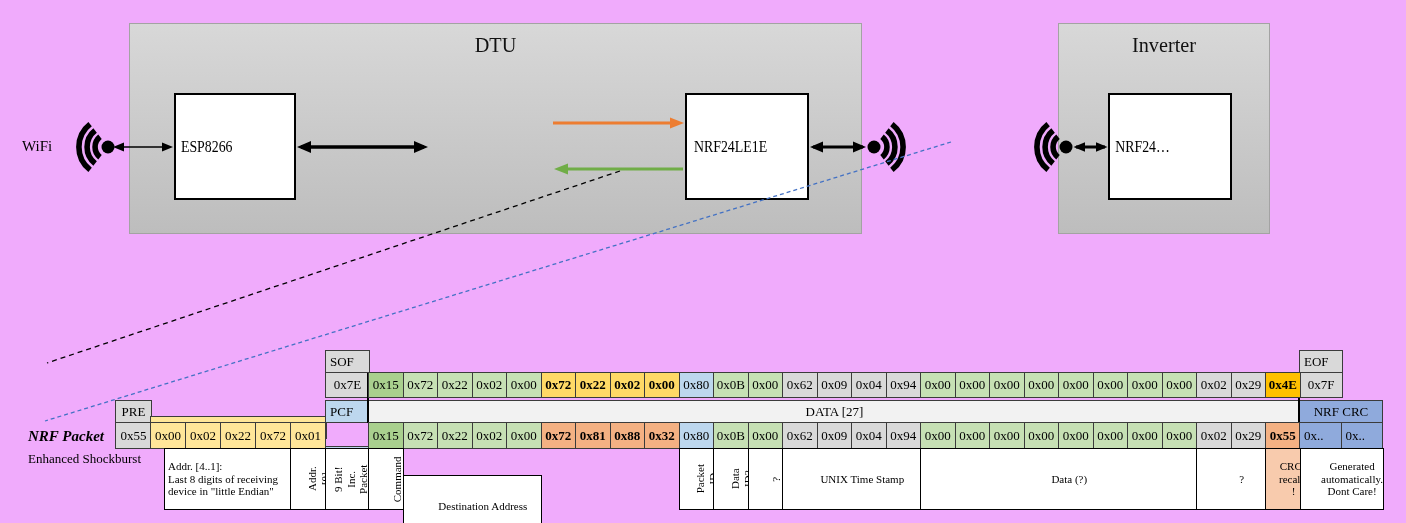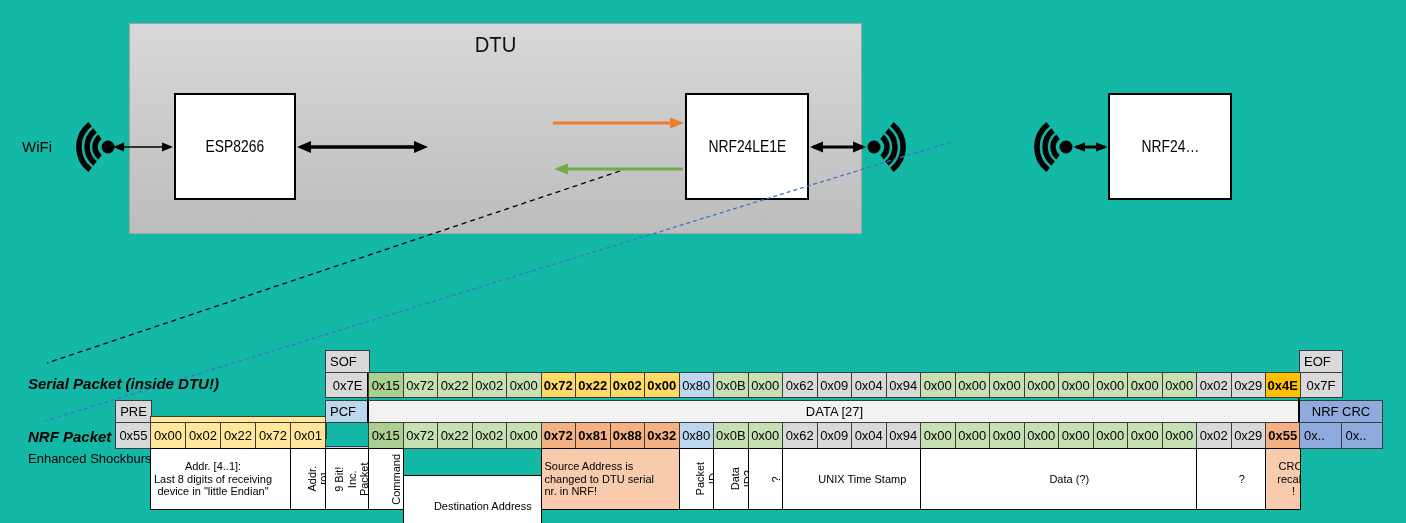--- a/index.html
+++ b/index.html
@@ -1,32 +1,32 @@
 <!DOCTYPE html>
 <html><head>
 <meta charset="utf-8">
 <style>
   html,body{margin:0;padding:0;background:#fff;}
   #canvas{
-    position:relative;width:1406px;height:523px;background:#14b8a6;overflow:hidden;
-    font-family:Liberation Sans, sans-serif;color:#000;
+    position:relative;width:1406px;height:523px;background:#f0abfc;overflow:hidden;
+    font-family:Liberation Serif, serif;color:#000;
   }
   
   .group-box{
     position:absolute;box-sizing:border-box;
     background:linear-gradient(180deg,#d8d8d8 0%,#bdbdbd 100%);
     border:1px solid #a3a3a3;
   }
   .group-title{
     position:absolute;left:0;top:8px;width:100%;text-align:center;
     font-size:22px;color:#111;transform:scaleX(.92);
   }
   .comp-box{
     position:absolute;box-sizing:border-box;background:#fff;border:2.2px solid #000;
-    display:flex;align-items:center;justify-content:center;font-size:16.5px;
+    display:flex;align-items:center;justify-content:flex-start;font-size:16.5px;
   }
   .comp-box span{transform:scaleX(.84);white-space:nowrap;}
   .plain-label{position:absolute;font-size:15px;}
   
   .cell{
     position:absolute;box-sizing:border-box;border:1px solid #3b3b3b;
     display:flex;align-items:center;justify-content:center;
     font-size:13px;background:#fff;overflow:hidden;white-space:nowrap;
   }
   .cell.hdr-left{justify-content:flex-start;padding-left:4px;}
@@ -49,20 +49,23 @@
   .wifi-glyph path{fill:none;stroke:#000;stroke-width:5.6;}
 </style>
 </head>
 <body>
 
 <div id="canvas">
 
   <div class="group-box" style="left:129px;top:23px;width:733px;height:211px">
     <div class="group-title">DTU</div>
   </div>
+  <div class="group-box" style="left:1058px;top:23px;width:212px;height:211px">
+    <div class="group-title">Inverter</div>
+  </div>
 
   <div class="comp-box" style="left:174px;top:93px;width:122px;height:107px">
     <span>ESP8266</span>
   </div>
   <div class="comp-box" style="left:685px;top:93px;width:124px;height:107px">
     <span>NRF24LE1E</span>
   </div>
   <div class="comp-box" style="left:1108px;top:93px;width:124px;height:107px">
     <span>NRF24…</span>
   </div>
@@ -109,21 +112,20 @@
     <g>
       <line class="blk" x1="1076" y1="147" x2="1105" y2="147" stroke-width="3"></line>
       <polygon class="blk" points="1073.5,147 1085,142.2 1085,151.8"></polygon>
       <polygon class="blk" points="1107.5,147 1096,142.2 1096,151.8"></polygon>
     </g>
 
     <line x1="620" y1="171" x2="47" y2="363" stroke="#000" stroke-width="1.3" stroke-dasharray="5 4"></line>
     <line id="radio-dash" x1="951" y1="142" x2="45" y2="421" stroke-width="1.3" stroke-dasharray="4 3" stroke="#4472C4"></line>
   </svg>
 
-  <div class="pkt-label" style="left:28px;top:375px">Serial Packet (inside DTU!)</div>
   <div class="pkt-label" style="left:28px;top:428px">NRF Packet</div>
   <div class="sub-label" style="left:28px;top:451px">Enhanced Shockburst</div>
 
   <div class="cell hdr-left" style="left:325px;top:350px;width:45px;height:23px;background:#D9D9D9">SOF</div>
   <div class="cell" style="left:325px;top:372px;width:45px;height:26px;background:#D9D9D9">0x7E</div>
   <div class="cell hdr-left" style="left:1299px;top:350px;width:44px;height:23px;background:#D9D9D9">EOF</div>
   <div class="cell" style="left:1299px;top:372px;width:44px;height:26px;background:#D9D9D9">0x7F</div>
 
   <div class="cell" style="left:115px;top:400px;width:37px;height:23px;background:#D9D9D9">PRE</div>
   <div class="cell" style="left:150px;top:416px;width:177px;height:23px;background:#FFE699">ADDRESS</div>
@@ -190,34 +192,34 @@
     <div class="cell" style="left: 1023.5px; top: 422px; width: 35.5px; height: 27px; background: rgb(198, 224, 180);">0x00</div>
     <div class="cell" style="left: 1058px; top: 422px; width: 35.5px; height: 27px; background: rgb(198, 224, 180);">0x00</div>
     <div class="cell" style="left: 1092.5px; top: 422px; width: 35.5px; height: 27px; background: rgb(198, 224, 180);">0x00</div>
     <div class="cell" style="left: 1127px; top: 422px; width: 35.5px; height: 27px; background: rgb(198, 224, 180);">0x00</div>
     <div class="cell" style="left: 1161.5px; top: 422px; width: 35.5px; height: 27px; background: rgb(198, 224, 180);">0x00</div>
     <div class="cell" style="left: 1196px; top: 422px; width: 35.5px; height: 27px; background: rgb(217, 217, 217);">0x02</div>
     <div class="cell" style="left: 1230.5px; top: 422px; width: 35.5px; height: 27px; background: rgb(217, 217, 217);">0x29</div>
     <div class="cell bold" style="left: 1265px; top: 422px; width: 35.5px; height: 27px; background: rgb(244, 177, 131);">0x55</div>
     <div class="cell hdr-left" style="left: 1299px; top: 422px; width: 42.5px; height: 27px; background: rgb(143, 170, 220);">0x..</div>
     <div class="cell hdr-left" style="left: 1340.5px; top: 422px; width: 42.5px; height: 27px; background: rgb(143, 170, 220);">0x..</div>
-    <div class="ann left" style="left: 150px; top: 448px; width: 141.6px; height: 62px; background: rgb(255, 255, 255); text-align: center;">Addr. [4..1]:
+    <div class="ann left" style="left: 164px; top: 448px; width: 141.6px; height: 62px; background: rgb(255, 255, 255);">Addr. [4..1]:
 Last 8 digits of receiving
 device in "little Endian"</div>
     <div class="ann" style="left: 290px; top: 448px; width: 36.6px; height: 62px; background: rgb(255, 255, 255);"><span class="rot">Addr.[0]</span></div>
     <div class="ann" style="left: 325px; top: 448px; width: 44.6px; height: 62px; background: rgb(255, 255, 255);"><span class="rot">9 Bit!
 Inc. Packet
 Length</span></div>
     <div class="ann" style="left: 368px; top: 448px; width: 36.1px; height: 62px; background: rgb(255, 255, 255);"><span class="rot">Command</span></div>
     <div class="ann" style="left: 402.5px; top: 448px; width: 139.6px; height: 62px; background: rgb(255, 255, 255); margin-top: 27px;">Destination Address</div>
-    <div class="ann left" style="left: 540.5px; top: 448px; width: 139.6px; height: 62px; background: rgb(248, 203, 173);">Source Address is
-changed to DTU serial
-nr. in NRF!</div>
     <div class="ann" style="left: 678.5px; top: 448px; width: 36.1px; height: 62px; background: rgb(255, 255, 255);"><span class="rot">Packet ID</span></div>
     <div class="ann" style="left: 713px; top: 448px; width: 36.1px; height: 62px; background: rgb(255, 255, 255);"><span class="rot">Data ID?</span></div>
     <div class="ann" style="left: 747.5px; top: 448px; width: 36.1px; height: 62px; background: rgb(255, 255, 255);"><span class="rot">?</span></div>
     <div class="ann" style="left: 782px; top: 448px; width: 139.6px; height: 62px; background: rgb(255, 255, 255);">UNIX Time Stamp</div>
     <div class="ann" style="left: 920px; top: 448px; width: 277.6px; height: 62px; background: rgb(255, 255, 255);">Data (?)</div>
     <div class="ann" style="left: 1196px; top: 448px; width: 70.6px; height: 62px; background: rgb(255, 255, 255);">?</div>
     <div class="ann" style="left: 1265px; top: 448px; width: 36.1px; height: 62px; background: rgb(248, 203, 173);">CRC8
 recalc.
 !</div>
+    <div class="ann" style="left: 1299.5px; top: 448px; width: 84.1px; height: 62px; background: rgb(255, 255, 255);">Generated
+automatically.
+Dont Care!</div>
   </div>
 
 </body></html>

